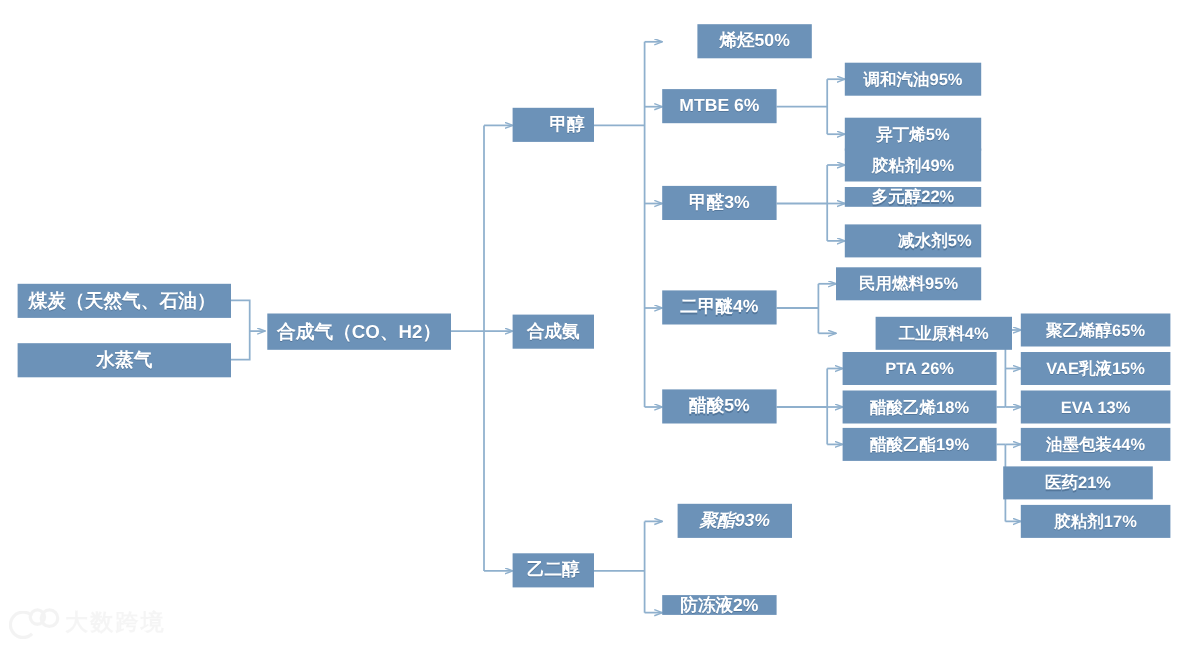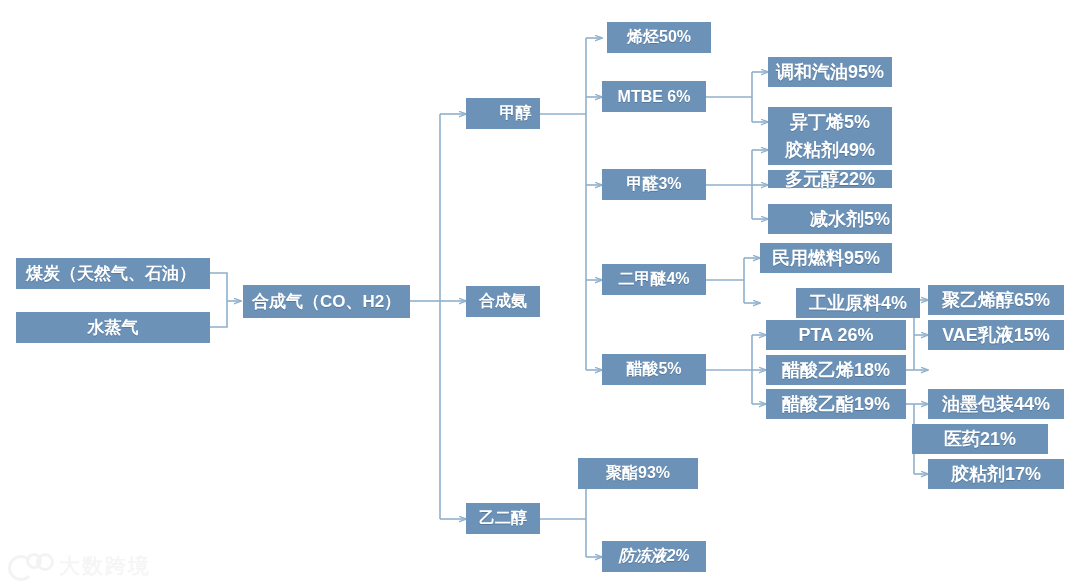--- a/index.html
+++ b/index.html
@@ -21,21 +21,21 @@
     align-items:center;
     justify-content:center;
     box-sizing:border-box;
     letter-spacing:0px;
     text-shadow:0 1px 0 rgba(40,70,100,.35);
     white-space:nowrap;
     z-index:3;
   }
   .n-sz-lg{font-size:17px;}
   .n-sz-md{font-size:16px;}
-  .n-sz-sm{font-size:18px;}
+  .n-sz-sm{font-size:15px;}
   
   #watermark{
     position:absolute;left:8px;bottom:6px;
     display:flex;align-items:center;gap:9px;
     opacity:.5;z-index:5;
   }
   #wm-mark{
     width:42px;height:26px;position:relative;
   }
   #wm-mark .c{
@@ -124,44 +124,45 @@
 
   <div class="node n-sz-lg" style="left:16px;top:258px;width:194px;height:31px;justify-content:flex-start;padding-left:10px;">煤炭（天然气、石油）</div>
   <div class="node n-sz-lg" style="left:16px;top:312px;width:194px;height:31px;">水蒸气</div>
 
   <div class="node n-sz-lg" style="left:243px;top:285px;width:167px;height:33px;">合成气（CO、H2）</div>
 
   <div class="node n-sz-md" style="left:466px;top:98px;width:74px;height:31px;padding-left:25px;">甲醇</div>
   <div class="node n-sz-md" style="left:466px;top:286px;width:74px;height:31px;">合成氨</div>
   <div class="node n-sz-md" style="left:466px;top:503px;width:74px;height:31px;">乙二醇</div>
 
-  <div class="node n-sz-md" style="left:607px;top:22px;width:104px;height:31px;">烯烃50%</div>
+  <div class="node n-sz-md" style="left:634px;top:22px;width:104px;height:31px;">烯烃50%</div>
   <div class="node n-sz-md" style="left:602px;top:81px;width:104px;height:31px;">MTBE 6%</div>
   <div class="node n-sz-md" style="left:602px;top:169px;width:104px;height:31px;">甲醛3%</div>
   <div class="node n-sz-md" style="left:602px;top:264px;width:104px;height:31px;">二甲醚4%</div>
   <div class="node n-sz-md" style="left:602px;top:354px;width:104px;height:31px;">醋酸5%</div>
-  <div class="node n-sz-md" style="left:578px;top:458px;width:120px;height:31px;">聚酯93%</div>
-  <div class="node n-sz-md" style="left:602px;top:541px;width:104px;height:31px;font-style:italic;">防冻液2%</div>
+  <div class="node n-sz-md" style="left:616px;top:458px;width:104px;height:31px;font-style:italic;">聚酯93%</div>
+  <div class="node n-sz-md" style="left:602px;top:541px;width:104px;height:18px;">防冻液2%</div>
 
   <div class="node n-sz-sm" style="left:768px;top:57px;width:124px;height:30px;">调和汽油95%</div>
   <div class="node n-sz-sm" style="left:768px;top:107px;width:124px;height:30px;">异丁烯5%</div>
 
   <div class="node n-sz-sm" style="left:768px;top:135px;width:124px;height:30px;text-align:center;">胶粘剂49%</div>
   <div class="node n-sz-sm" style="left:768px;top:170px;width:124px;height:18px;">多元醇22%</div>
   <div class="node n-sz-sm" style="left:768px;top:204px;width:124px;height:30px;padding-left:40px;">减水剂5%</div>
 
   <div class="node n-sz-sm" style="left:760px;top:243px;width:132px;height:30px;">民用燃料95%</div>
   <div class="node n-sz-sm" style="left:796px;top:288px;width:124px;height:30px;">工业原料4%</div>
 
   <div class="node n-sz-sm" style="left:766px;top:320px;width:140px;height:30px;">PTA 26%</div>
   <div class="node n-sz-sm" style="left:766px;top:355px;width:140px;height:30px;">醋酸乙烯18%</div>
   <div class="node n-sz-sm" style="left:766px;top:389px;width:140px;height:30px;">醋酸乙酯19%</div>
 
   <div class="node n-sz-sm" style="left:928px;top:285px;width:136px;height:30px;">聚乙烯醇65%</div>
   <div class="node n-sz-sm" style="left:928px;top:320px;width:136px;height:30px;">VAE乳液15%</div>
+  <div class="node n-sz-sm" style="left:928px;top:355px;width:136px;height:30px;">EVA 13%</div>
   <div class="node n-sz-sm" style="left:928px;top:389px;width:136px;height:30px;">油墨包装44%</div>
   <div class="node n-sz-sm" style="left:912px;top:424px;width:136px;height:30px;">医药21%</div>
   <div class="node n-sz-sm" style="left:928px;top:459px;width:136px;height:30px;">胶粘剂17%</div>
 
   <div id="watermark">
     <div id="wm-mark">
       <div class="c c1"></div>
       <div class="c c2"></div>
       <div class="c c3"></div>
     </div>

